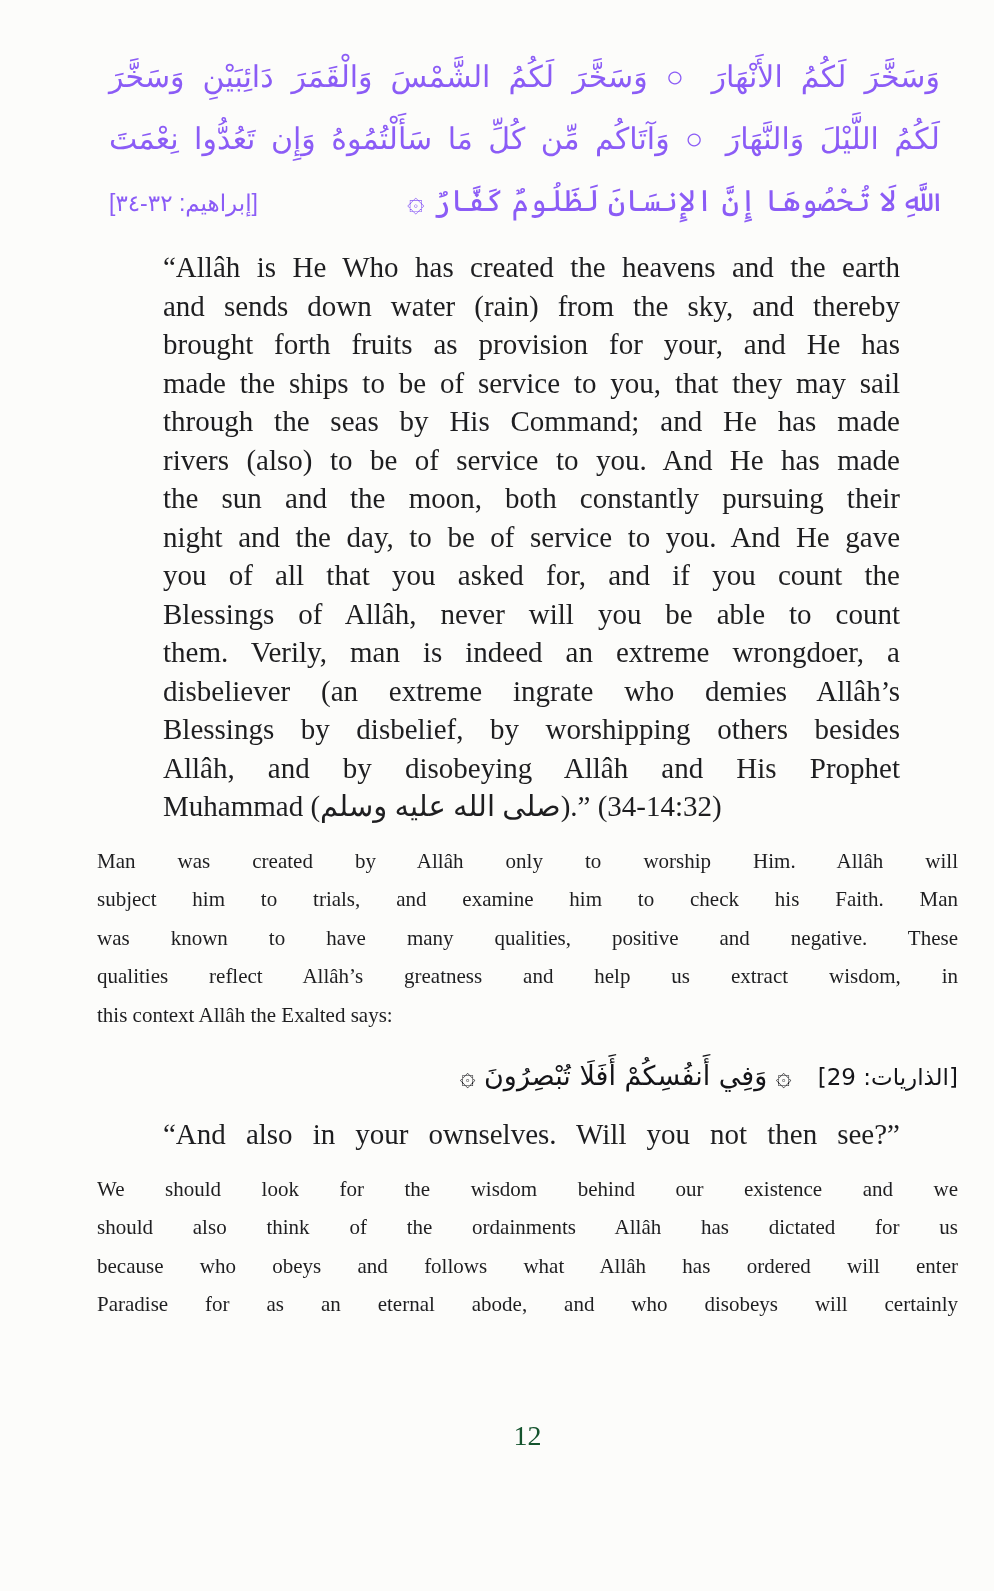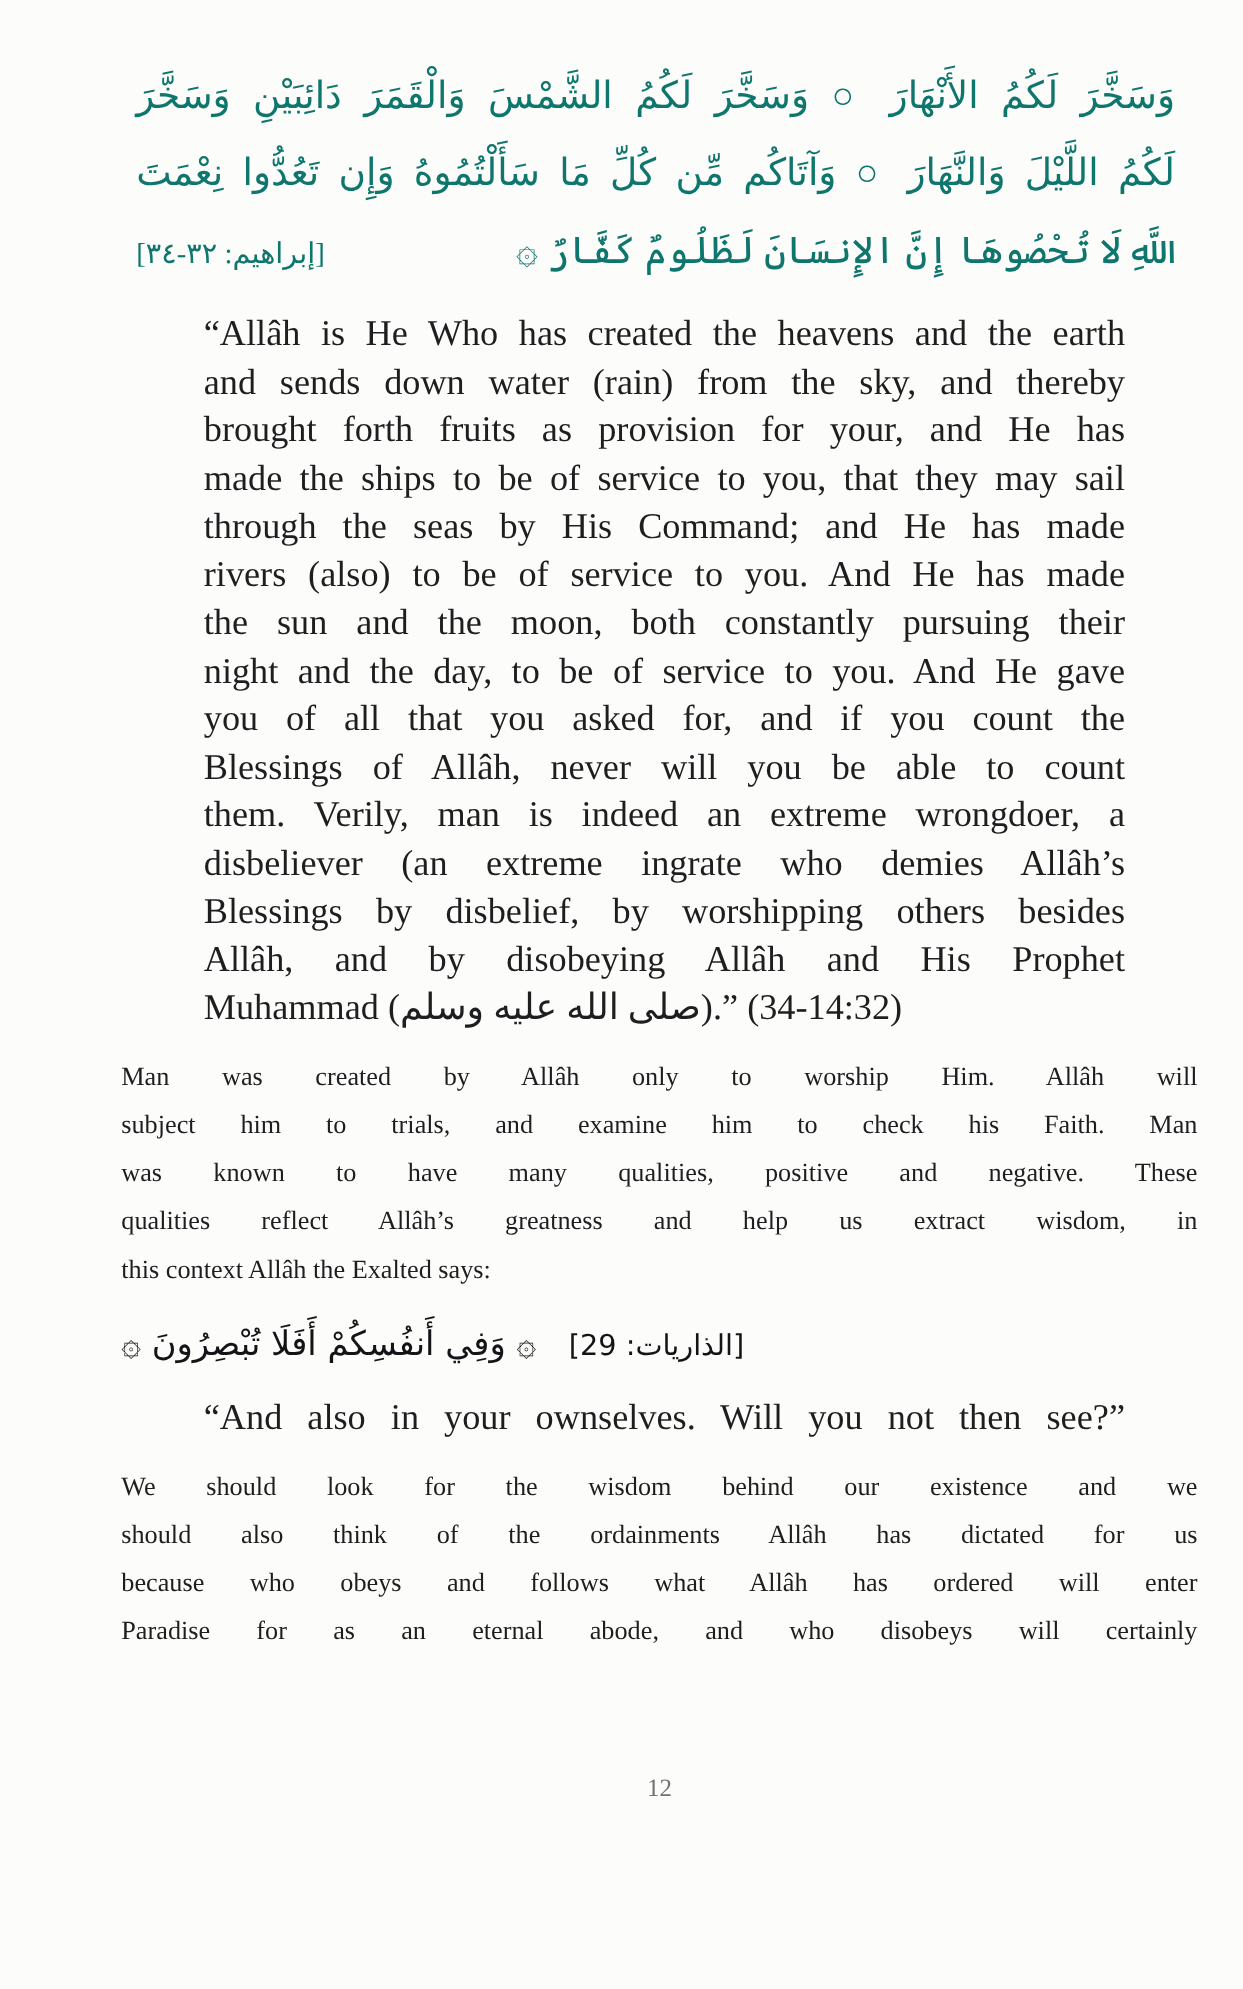--- a/index.html
+++ b/index.html
@@ -16,25 +16,25 @@
   }
   .page {
     box-sizing: border-box;
     width: 994px;
     height: 1591px;
     padding: 46px 36px 0 97px;
     position: relative;
   }
   
   .arabic-block {
-    font-family: Liberation Serif, serif;
+    font-family: Liberation Sans, sans-serif;
     font-size: 30px;
     line-height: 62px;
     margin: 0 18px 14px 12px;
-    color: #0f766e;
+    color: #8b5cf6;
   }
   .ar-lines .tline {
     direction: rtl;
     text-align: justify;
     text-align-last: justify;
   }
   .ar-last {
     display: flex;
     direction: rtl;
     justify-content: space-between;
@@ -59,35 +59,35 @@
   .tline {
     text-align: justify;
     text-align-last: justify;
   }
   .tline.last-left {
     text-align-last: left;
   }
   
   .verse2 {
     display: flex;
-    justify-content: flex-start;
+    justify-content: flex-end;
     align-items: baseline;
     gap: 26px;
     font-family: "DejaVu Sans", sans-serif;
     font-size: 27px;
     line-height: 56px;
     margin: 6px 0 10px 0;
     color: #141418;
   }
   .ar-text2 { direction: rtl; }
   .page-number {
     text-align: center;
-    font-size: 20px;
+    font-size: 28px;
     margin-top: 96px;
-    color: #737373;
+    color: #14532d;
   }
 </style>
 </head>
 <body>
 
 <div class="page">
 
   <div class="arabic-block">
     <div class="ar-lines">
         <div class="tline">وَسَخَّرَ لَكُمُ الأَنْهَارَ ○ وَسَخَّرَ لَكُمُ الشَّمْسَ وَالْقَمَرَ دَائِبَيْنِ وَسَخَّرَ</div>

